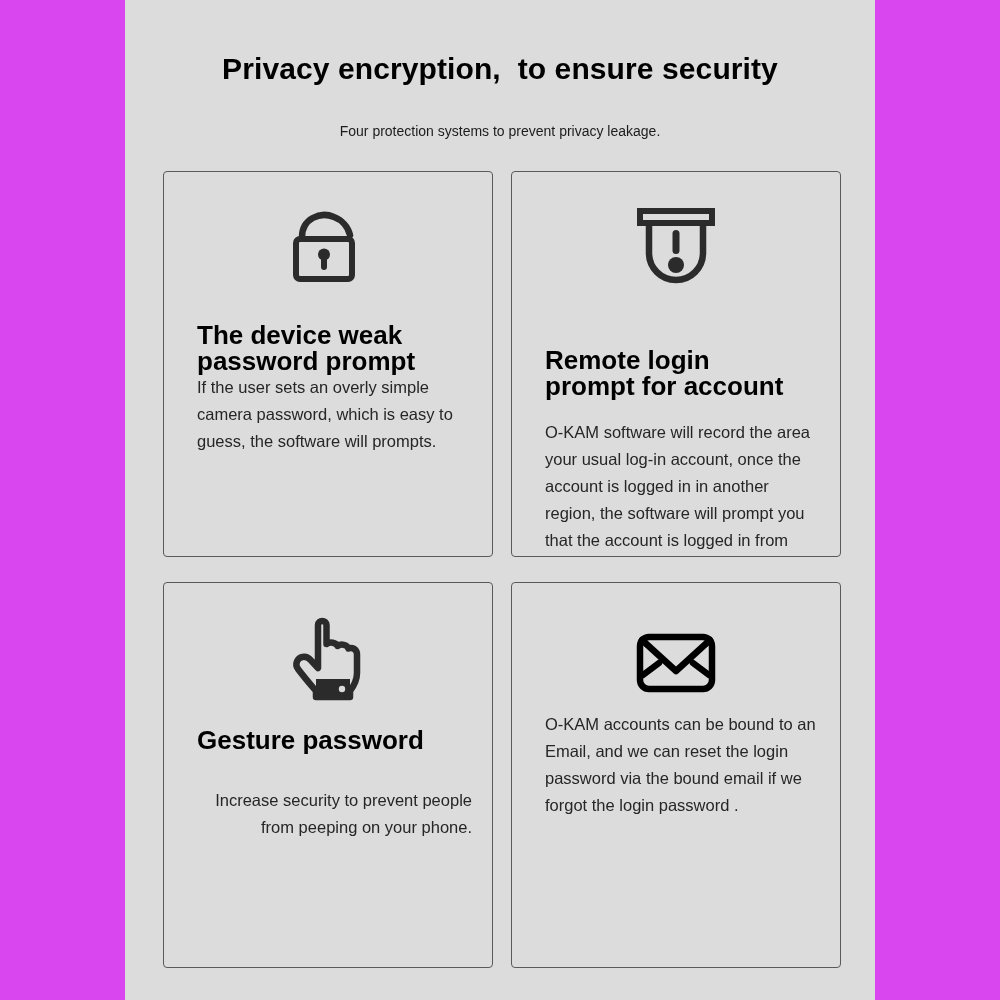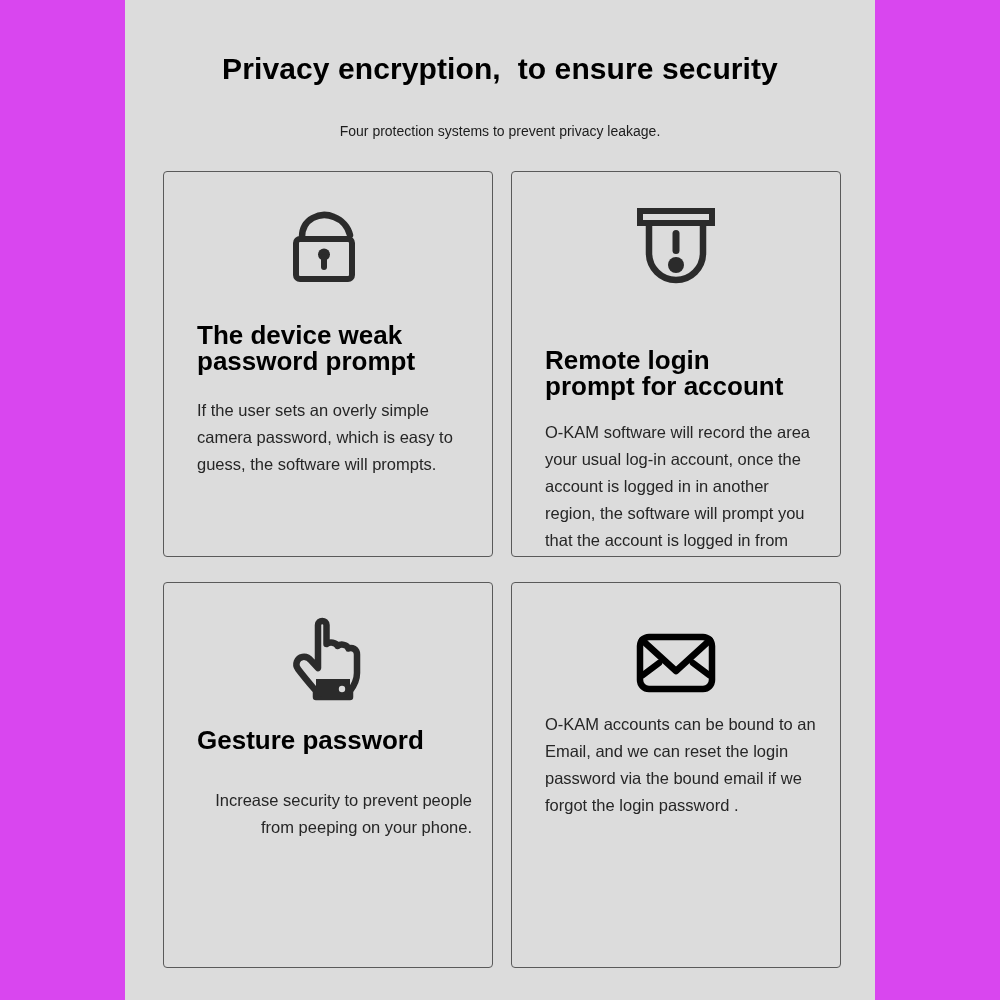--- a/index.html
+++ b/index.html
@@ -98,21 +98,21 @@
     margin: 0;
     padding: 0 26px 0 33px;
     font-size: 16.5px;
     font-weight: normal;
     color: #262626;
     line-height: 27px;
   }
   
   #card-weak-password .card-icon { padding-top: 27px; }
   #card-weak-password .card-title { margin-top: 27px; }
-  #card-weak-password .card-body  { margin-top: 23px; }
+  #card-weak-password .card-body  { }
 
   #card-remote-login .card-icon { padding-top: 25px; }
   #card-remote-login .card-title { margin-top: 54px; padding-left: 33px; }
   #card-remote-login .card-body  { margin-top: 20px; padding-left: 33px; padding-right: 18px; }
 
   #card-gesture-password .card-icon { padding-top: 28px; }
   #card-gesture-password .card-title { margin-top: 20px; }
   #card-gesture-password .card-body  { margin-top: 34px; padding-right: 20px; text-align: right; }
 
   #card-email-binding .card-icon { padding-top: 32px; }

